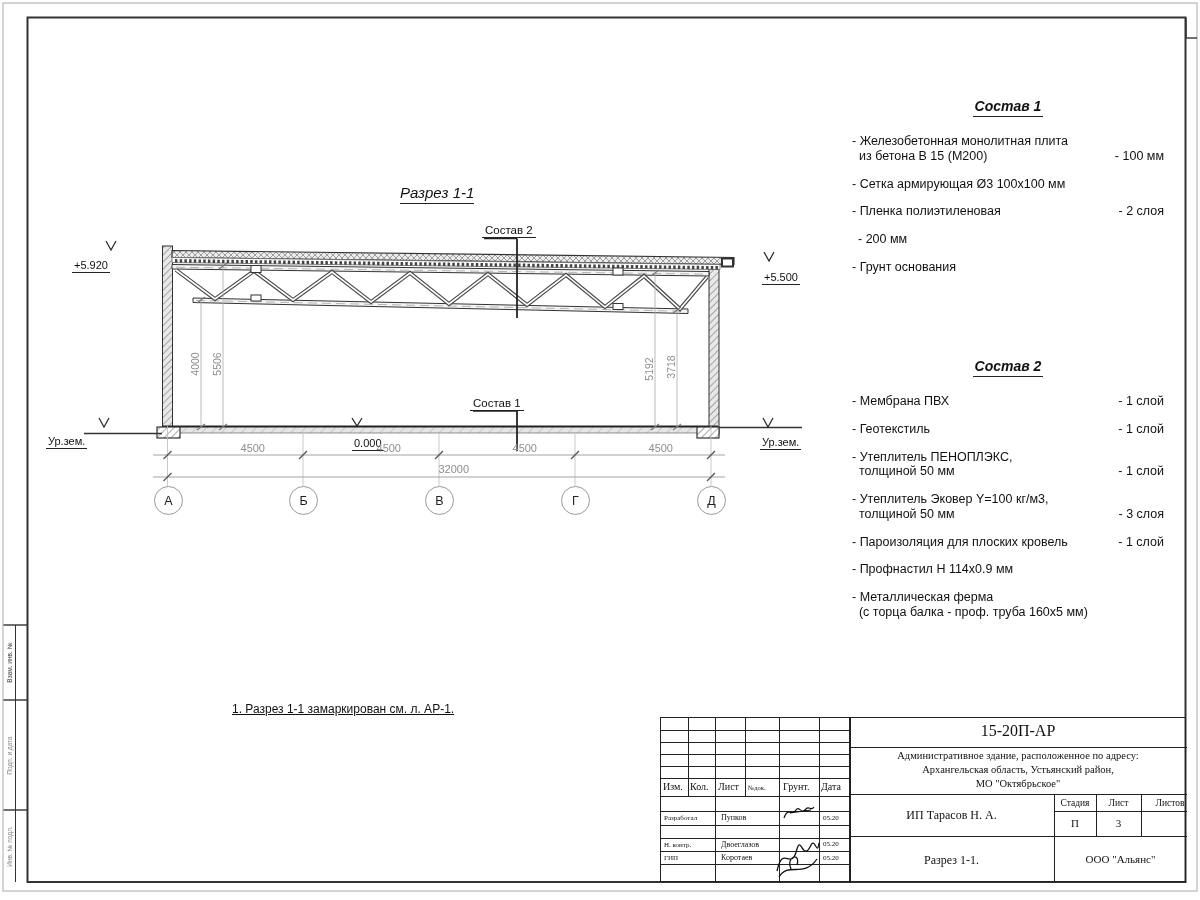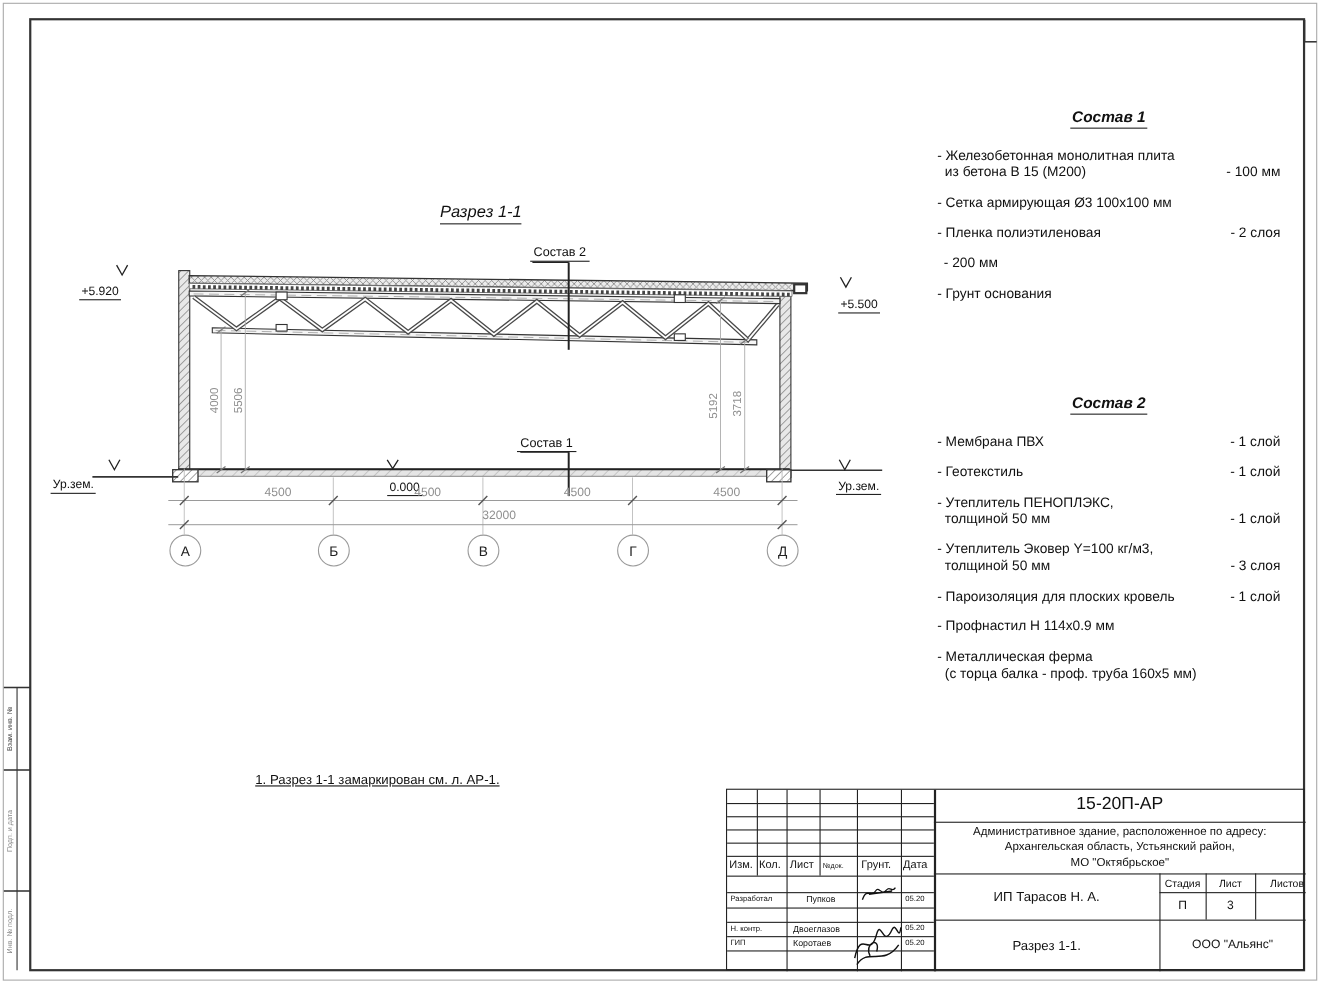--- a/index.html
+++ b/index.html
@@ -21,21 +21,21 @@
   .sostav h3 span{border-bottom:1.2px solid #222;padding:0 2px 2px 2px;}
   .s-item{display:flex;justify-content:space-between;align-items:flex-end;margin-bottom:13px;
           font-size:12.5px;line-height:1.18;}
   .s-label{white-space:pre-line;}
   .s-value{white-space:nowrap;padding-left:6px;}
   
   .tblock{position:absolute;left:660px;top:717px;width:526px;height:165px;
           border:1.6px solid #222;box-sizing:border-box;}
   .lnh{position:absolute;height:1px;background:#222;}
   .lnv{position:absolute;width:1px;background:#222;}
-  .tb-txt{position:absolute;white-space:nowrap;}
+  .tb-txt{position:absolute;white-space:nowrap;font-family:Liberation Serif, serif;}
   .ctr{text-align:center;}
   .v-label{position:absolute;transform:rotate(-90deg);transform-origin:center;
            font-size:6.5px;color:#444;width:70px;height:9px;line-height:9px;text-align:center;}
 </style>
 </head>
 <body>
 
 <svg class="layer" width="1200" height="900" viewBox="0 0 1200 900">
   <defs>
     <pattern id="colHatch" width="5" height="5" patternTransform="rotate(45)" patternUnits="userSpaceOnUse">
@@ -278,21 +278,21 @@
   <div class="lnh" style="left:188px;top:118px;width:338px;height:1.4px;"></div>
 
   <span class="tb-txt" style="left:2px;top:63px;font-size:10px;">Изм.</span>
   <span class="tb-txt" style="left:29px;top:63px;font-size:10px;">Кол.</span>
   <span class="tb-txt" style="left:57px;top:63px;font-size:10px;">Лист</span>
   <span class="tb-txt" style="left:87px;top:66px;font-size:6.5px;">№док.</span>
   <span class="tb-txt" style="left:122px;top:63px;font-size:10px;">Грунт.</span>
   <span class="tb-txt" style="left:160px;top:63px;font-size:10px;">Дата</span>
 
   <span class="tb-txt" style="left:3px;top:96px;font-size:7px;">Разработал</span>
-  <span class="tb-txt" style="left:72px;top:95px;font-size:8px;">Пупков</span>
+  <span class="tb-txt" style="left:60px;top:95px;font-size:8px;">Пупков</span>
   <span class="tb-txt" style="left:162px;top:96px;font-size:7px;">05.20</span>
   <span class="tb-txt" style="left:3px;top:123px;font-size:7px;">Н. контр.</span>
   <span class="tb-txt" style="left:60px;top:122px;font-size:8px;">Двоеглазов</span>
   <span class="tb-txt" style="left:162px;top:122px;font-size:7px;">05.20</span>
   <span class="tb-txt" style="left:3px;top:136px;font-size:7px;">ГИП</span>
   <span class="tb-txt" style="left:60px;top:135px;font-size:8px;text-align:center;">Коротаев</span>
   <span class="tb-txt" style="left:162px;top:136px;font-size:7px;">05.20</span>
 
   <svg style="position:absolute;left:120px;top:85px;" width="36" height="20" viewBox="0 0 36 20">
     <path d="M3 15 C7 3 11 14 15 7 C18 2 20 12 25 6 C28 2 30 9 33 4 M9 10 L30 7" fill="none" stroke="#111" stroke-width="1.2"></path>

